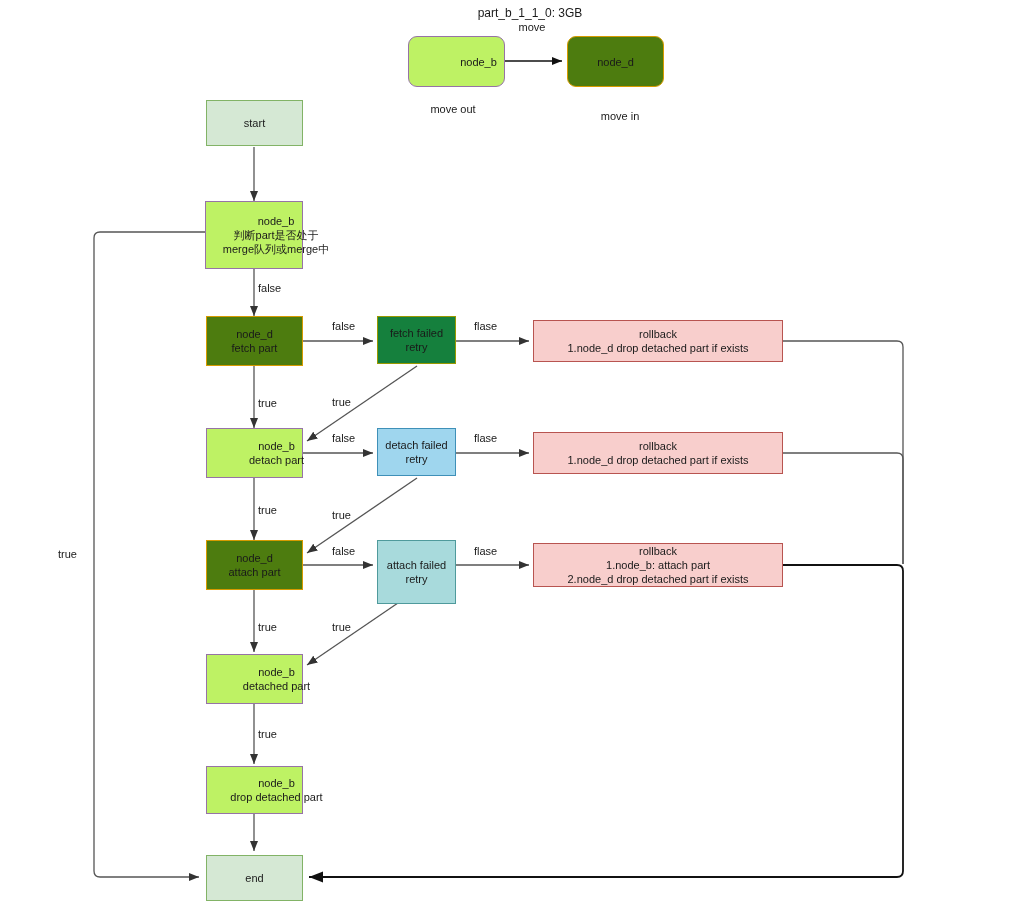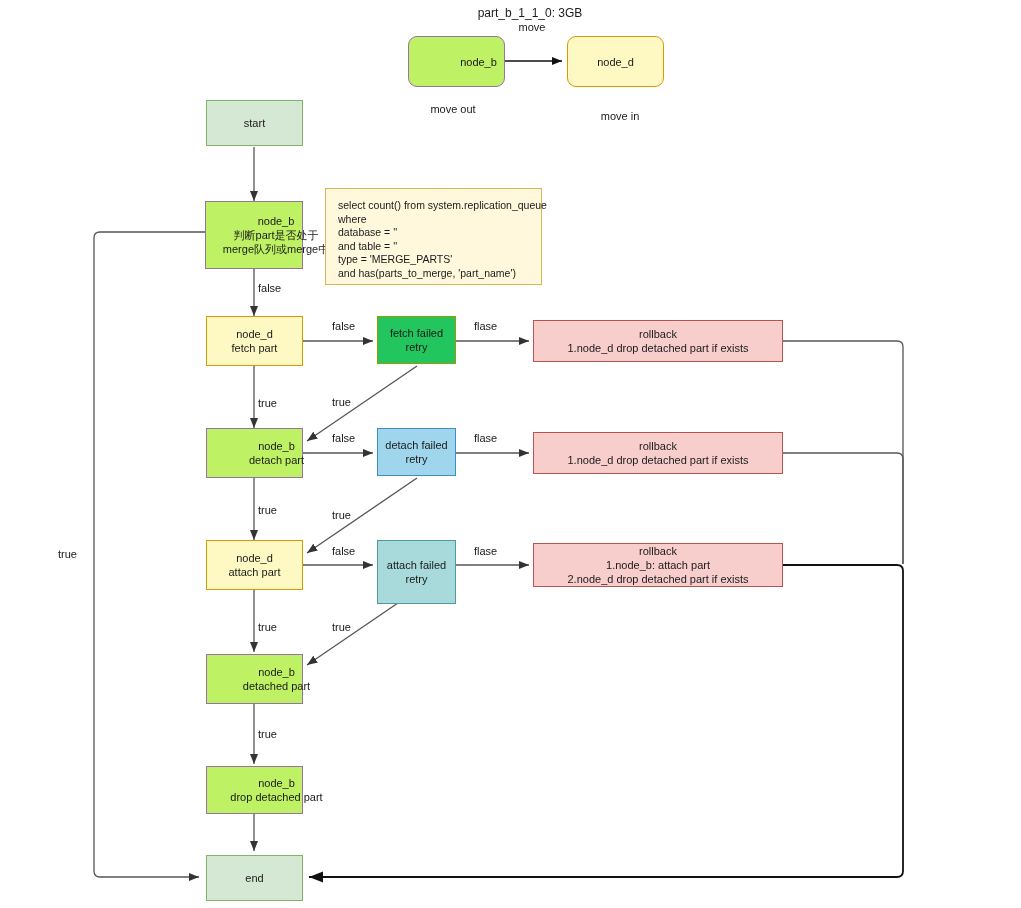--- a/index.html
+++ b/index.html
@@ -38,22 +38,22 @@
     line-height: 14px;
     border-width: 1px;
     border-style: solid;
     z-index: 2;
   }
   .node .ln { display: block; white-space: nowrap; }
   .rounded { border-radius: 9px; }
 
   .green  { background: #d5e8d4; border-color: #82b366; }
   .purple { background: #bef264; border-color: #9673a6; padding-left: 44px; }
-  .orange { background: #fef9c3; border-color: #d79b00; }
-  .yellow { background: #22c55e; border-color: #999900; }
+  .orange { background: #4d7c0f; border-color: #d79b00; }
+  .yellow { background: #15803d; border-color: #999900; }
   .blue   { background: #9fd6ee; border-color: #3f90b8; }
   .cyan   { background: #a8dadc; border-color: #4f9a9c; }
   .red    { background: #f8cecc; border-color: #b85450; }
   .note   { background: #fff8dc; border-color: #d6b656; }
 
   .note {
     position: absolute;
     box-sizing: border-box;
     border-width: 1px;
     border-style: solid;
@@ -147,28 +147,20 @@
   <div class="node green" style="left:206px; top:100px; width:97px; height:46px;">
     <span class="ln">start</span>
   </div>
 
   <div class="node purple" style="left:205px; top:201px; width:98px; height:68px;">
     <span class="ln">node_b</span>
     <span class="ln">判断part是否处于</span>
     <span class="ln">merge队列或merge中</span>
   </div>
 
-  <div class="note" style="left:325px; top:188px; width:217px; height:97px;">
-    <span class="ln">select count() from system.replication_queue</span>
-    <span class="ln">where</span>
-    <span class="ln">database = ''</span>
-    <span class="ln">and table = ''</span>
-    <span class="ln">type = 'MERGE_PARTS'</span>
-    <span class="ln">and has(parts_to_merge, 'part_name')</span>
-  </div>
 
   <div class="node orange" style="left:206px; top:316px; width:97px; height:50px;">
     <span class="ln">node_d</span>
     <span class="ln">fetch part</span>
   </div>
 
   <div class="node purple" style="left:206px; top:428px; width:97px; height:50px;">
     <span class="ln">node_b</span>
     <span class="ln">detach part</span>
   </div>

